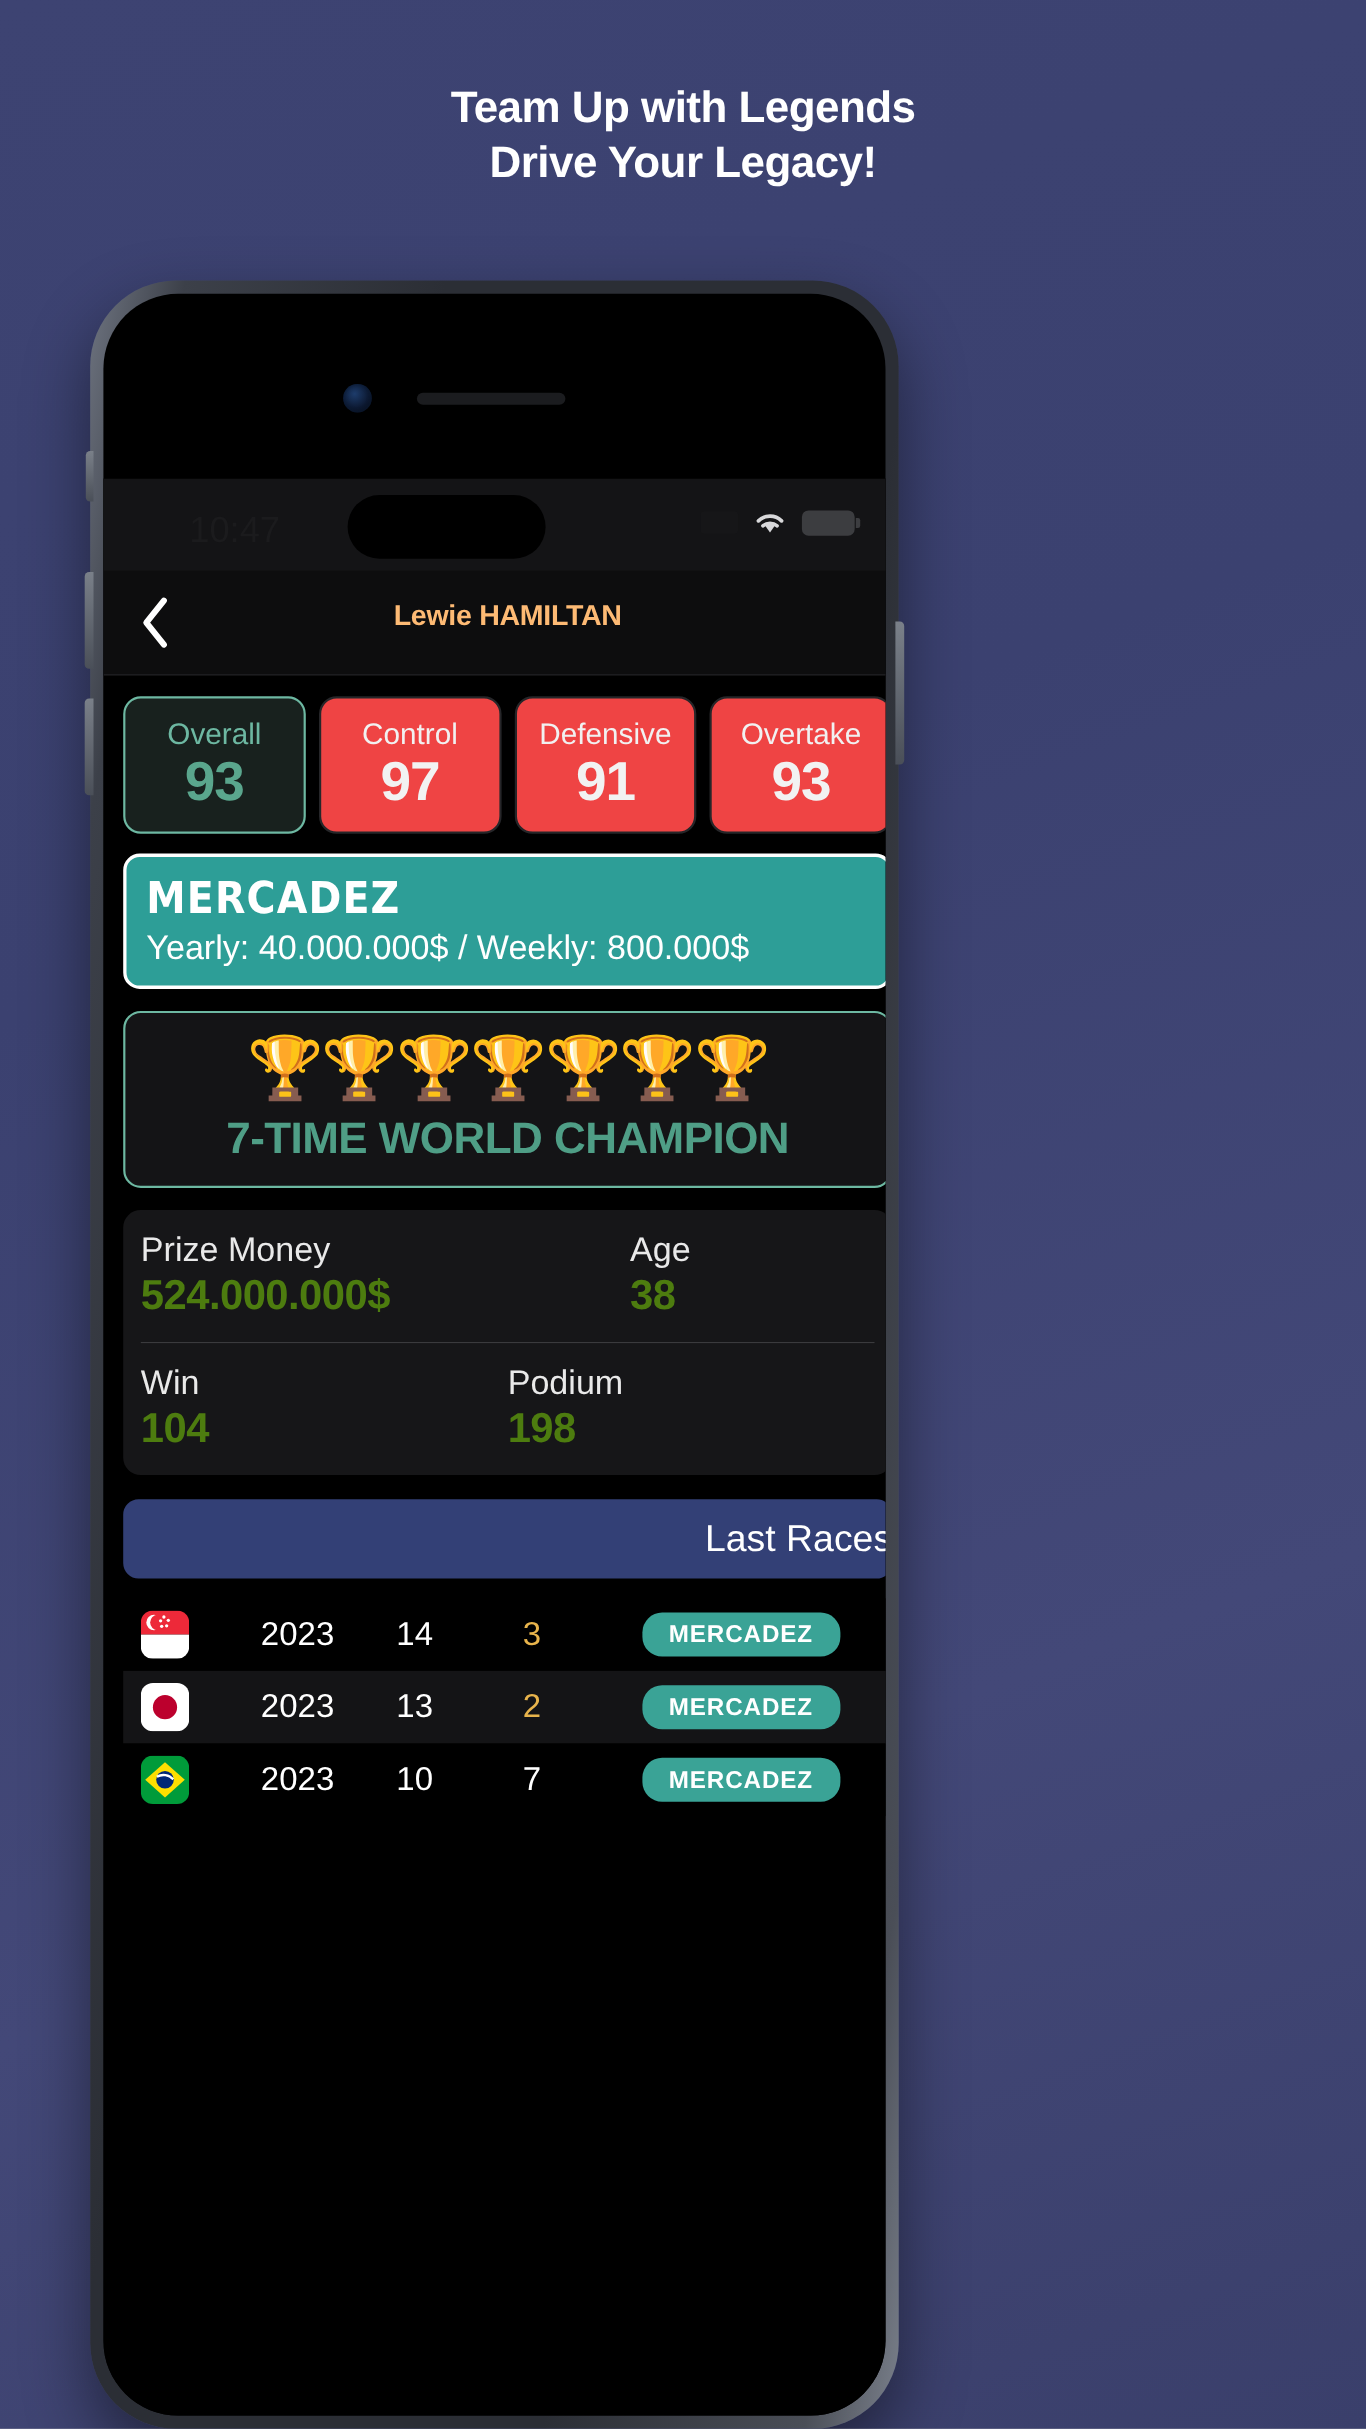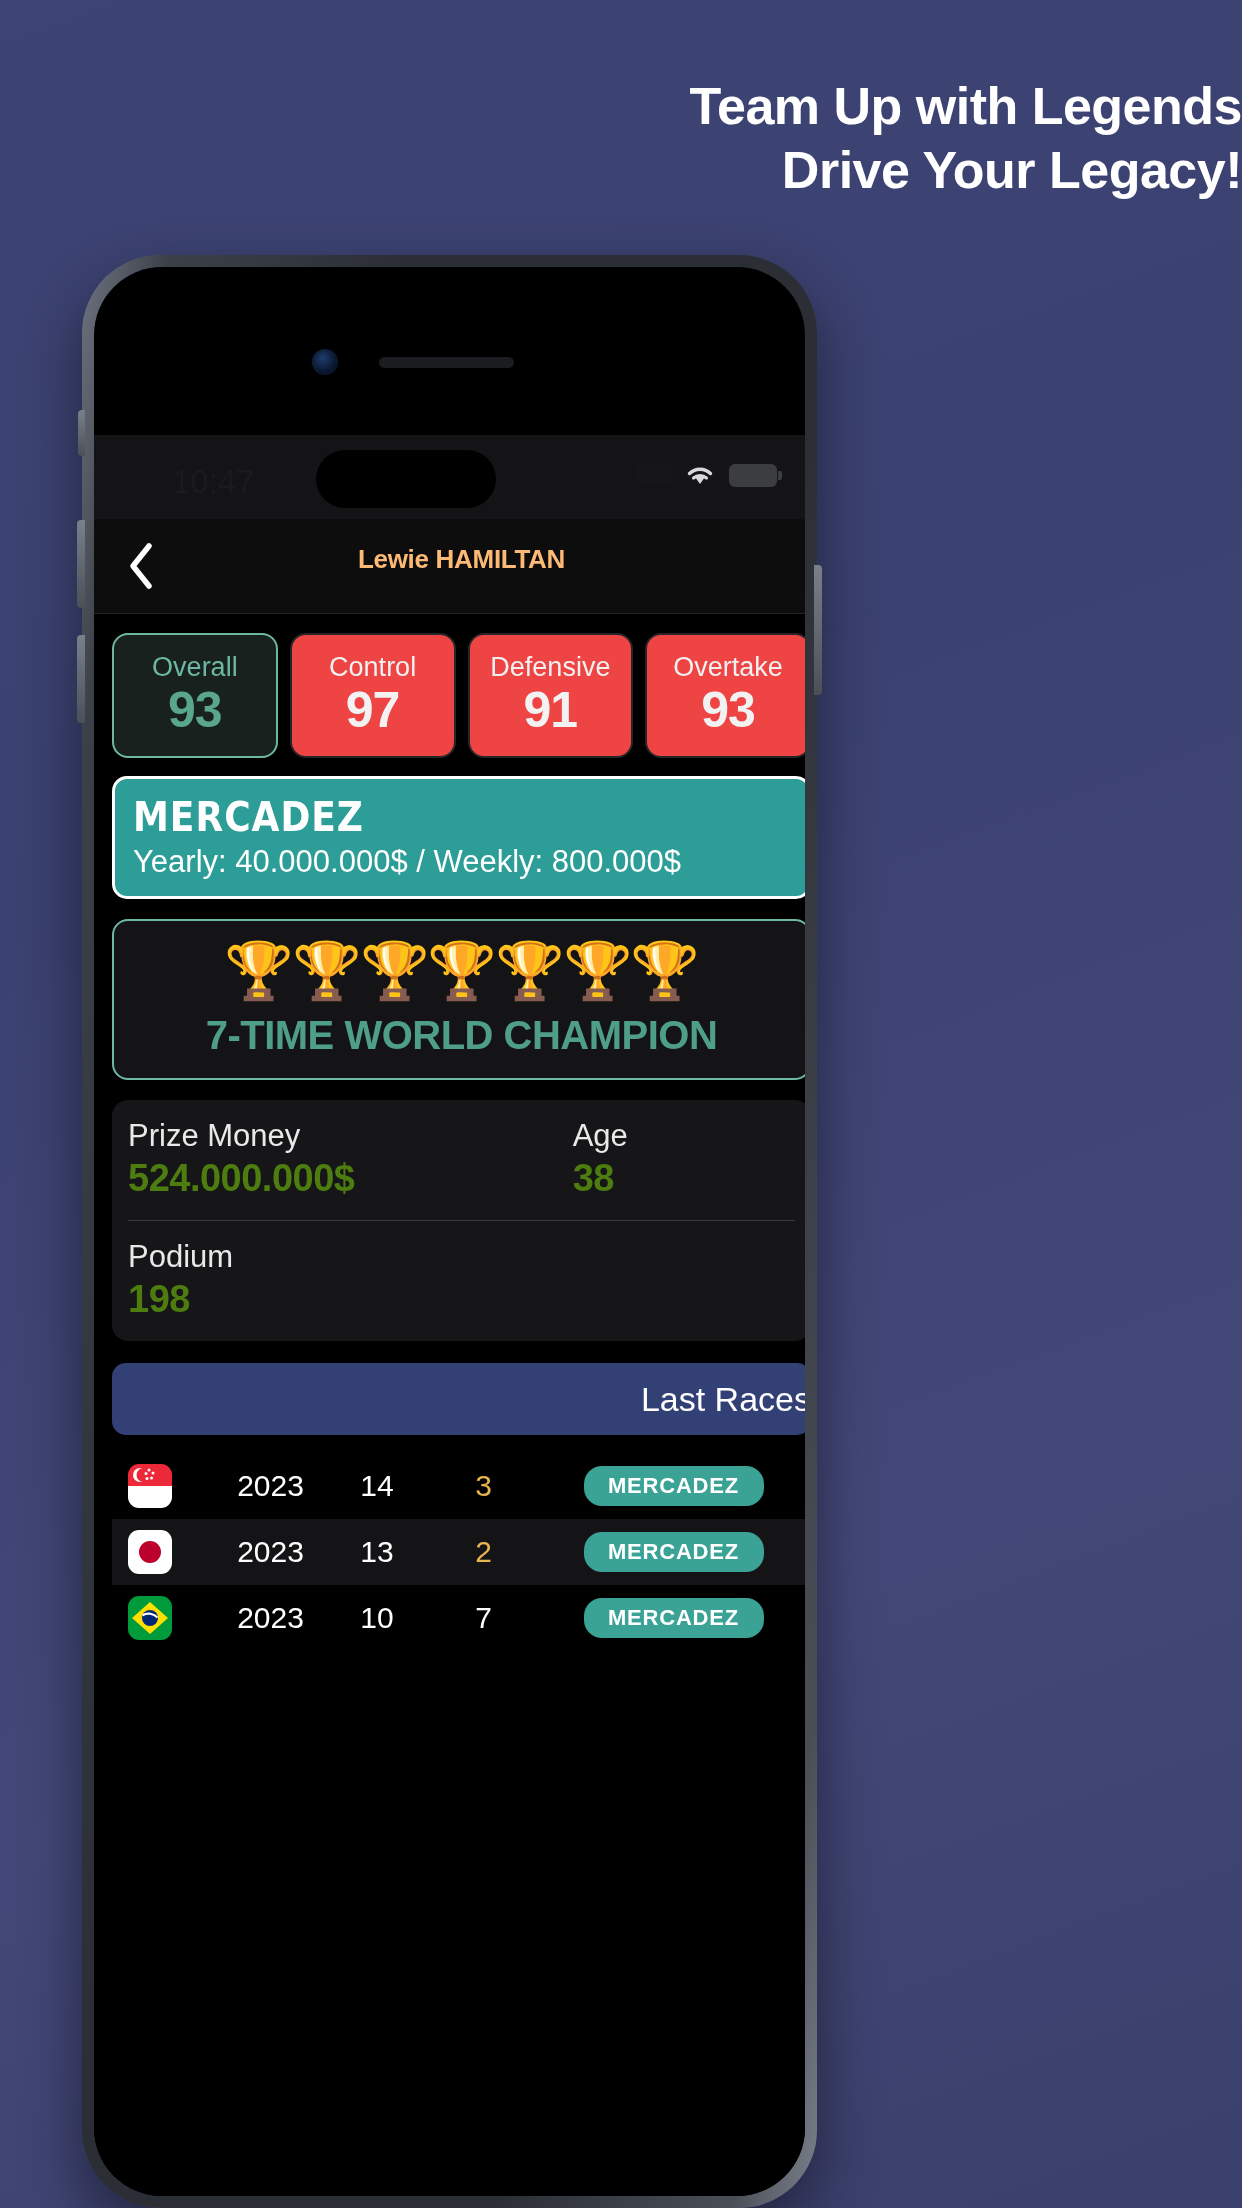--- a/index.html
+++ b/index.html
@@ -5,22 +5,22 @@
   * { margin:0; padding:0; box-sizing:border-box; }
   html,body { width:1242px; height:2208px; overflow:hidden; }
   body {
     font-family:"Liberation Sans", sans-serif;
     background:linear-gradient(160deg,#3d4372 0%,#3b4170 35%,#434878 70%,#3a3f6b 100%);
     position:relative;
   }
   
   .headline{
     position:absolute; top:74px; left:0; width:100%;
-    text-align:right; color:#ffffff;
-    font-weight:bold; font-size:52px; line-height:1.24;
+    text-align:center; color:#ffffff;
+    font-weight:bold; font-size:40px; line-height:1.24;
     letter-spacing:-0.5px;
   }
   .headline .l2{ display:block; }
 
   
   .phone{
     position:absolute; left:82px; top:255px;
     width:735px; height:1953px;
     border-radius:78px;
     background:linear-gradient(100deg,#6e7480 0%,#3c4049 8%,#2b2e35 30%,#2b2e35 70%,#4a4e57 92%,#7b818c 100%);
@@ -229,20 +229,24 @@
             <div class="info-cell wide">
               <div class="info-label">Prize Money</div>
               <div class="info-value">524.000.000$</div>
             </div>
             <div class="info-cell">
               <div class="info-label">Age</div>
               <div class="info-value">38</div>
             </div>
           </div>
           <div class="info-row bot">
+            <div class="info-cell">
+              <div class="info-label">Win</div>
+              <div class="info-value">104</div>
+            </div>
             <div class="info-cell">
               <div class="info-label">Podium</div>
               <div class="info-value">198</div>
             </div>
           </div>
         </div>
 
         <div class="races-btn">
           <span>Last Races</span>
         </div>

